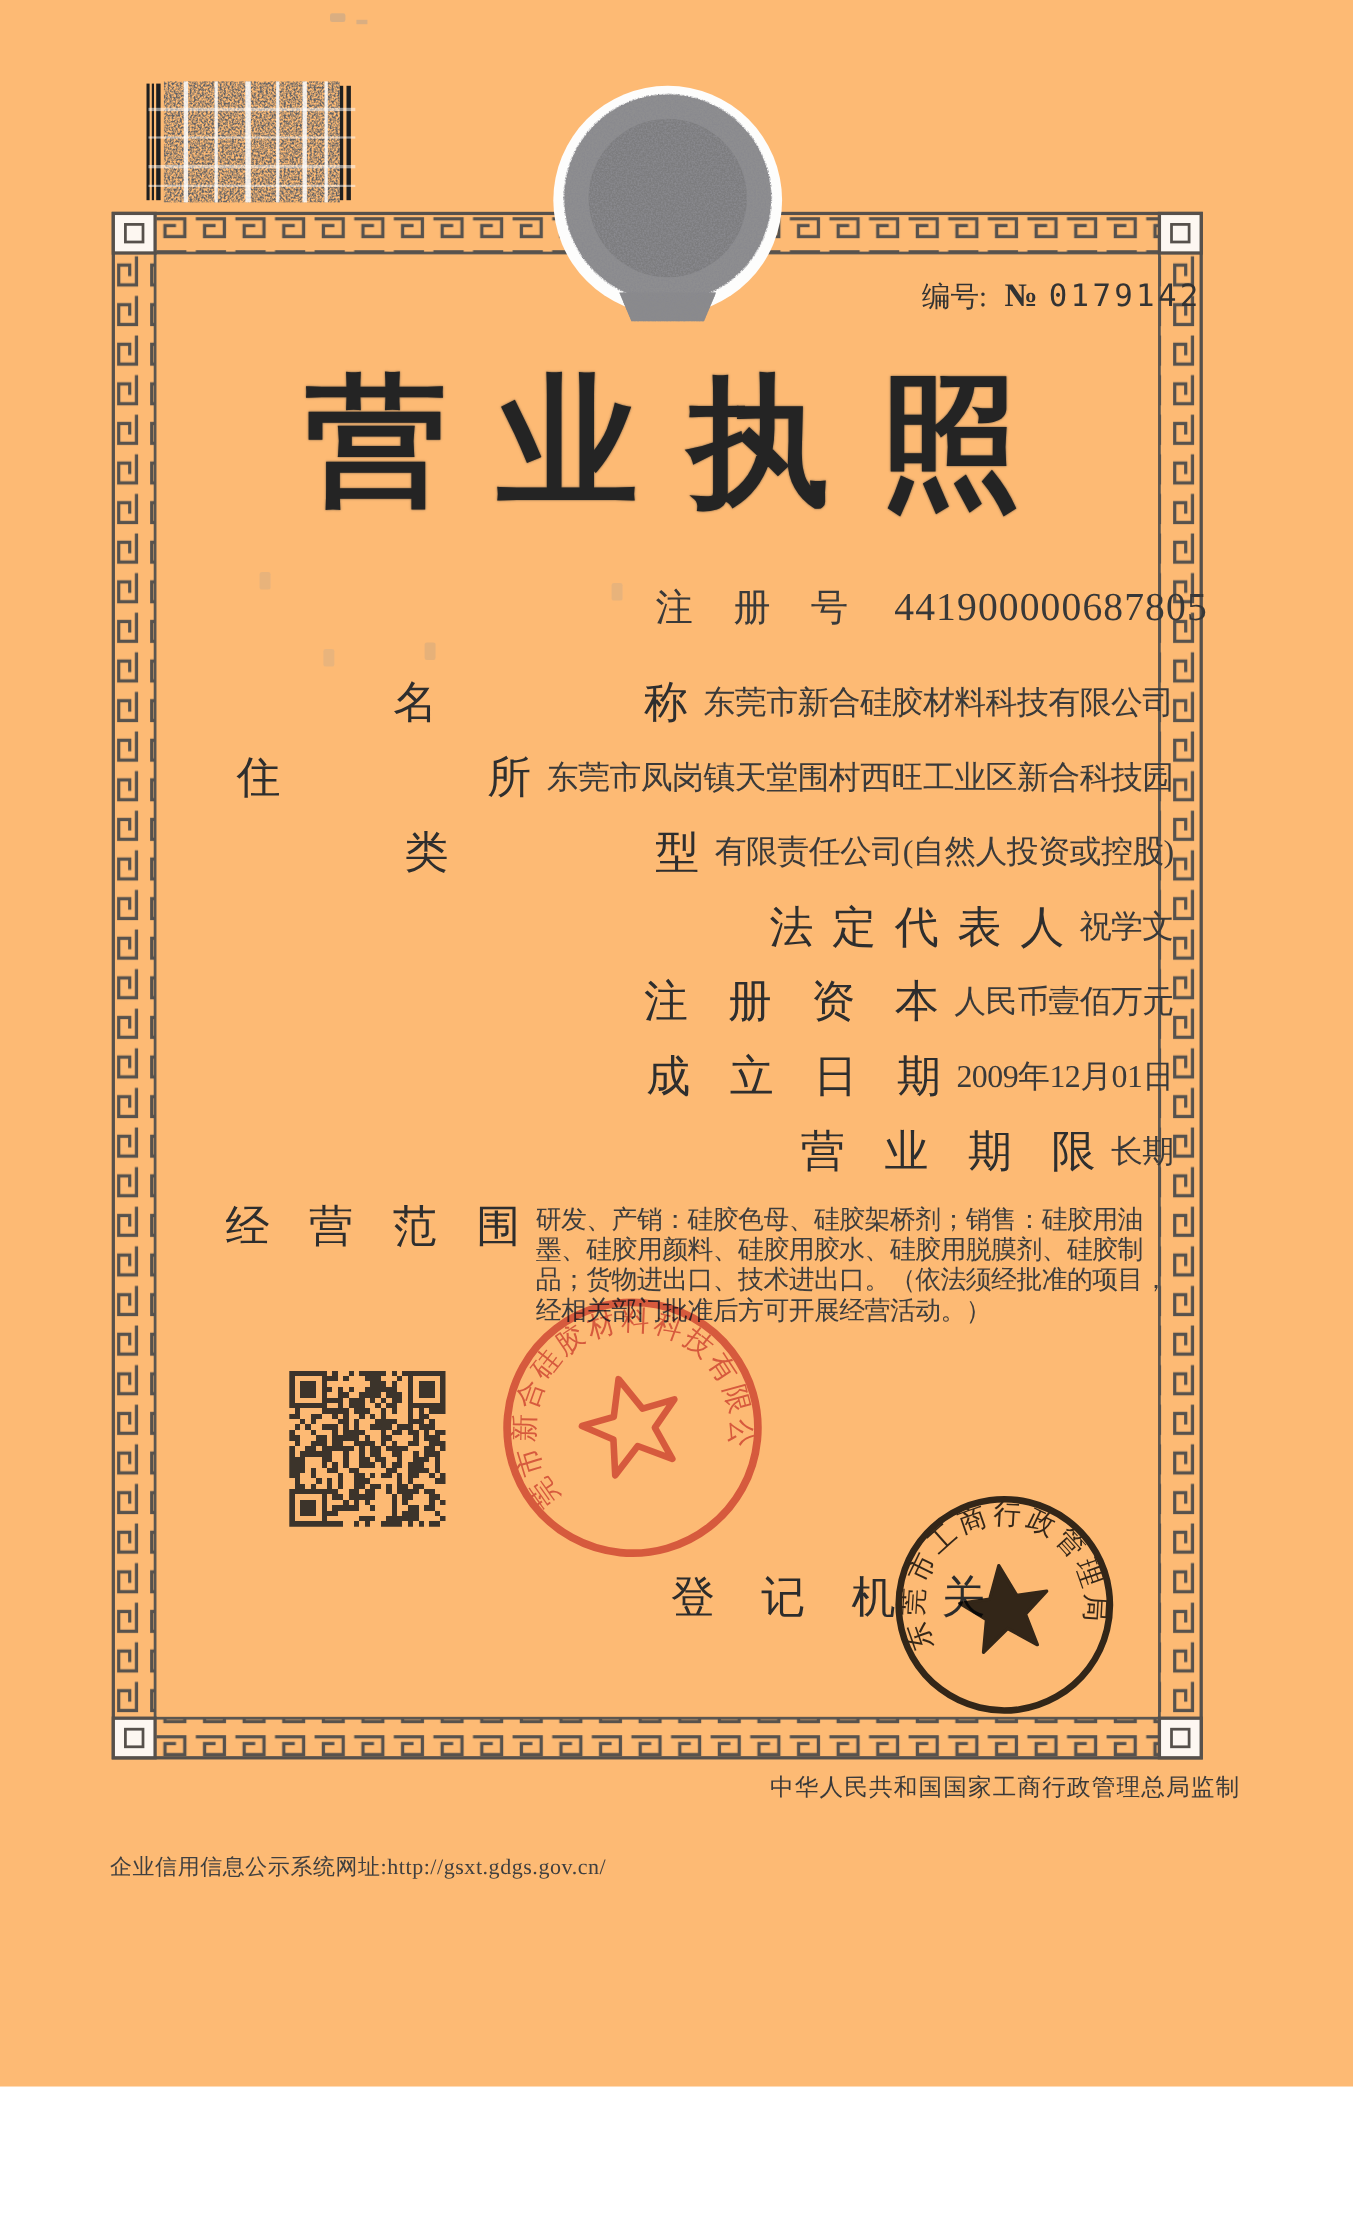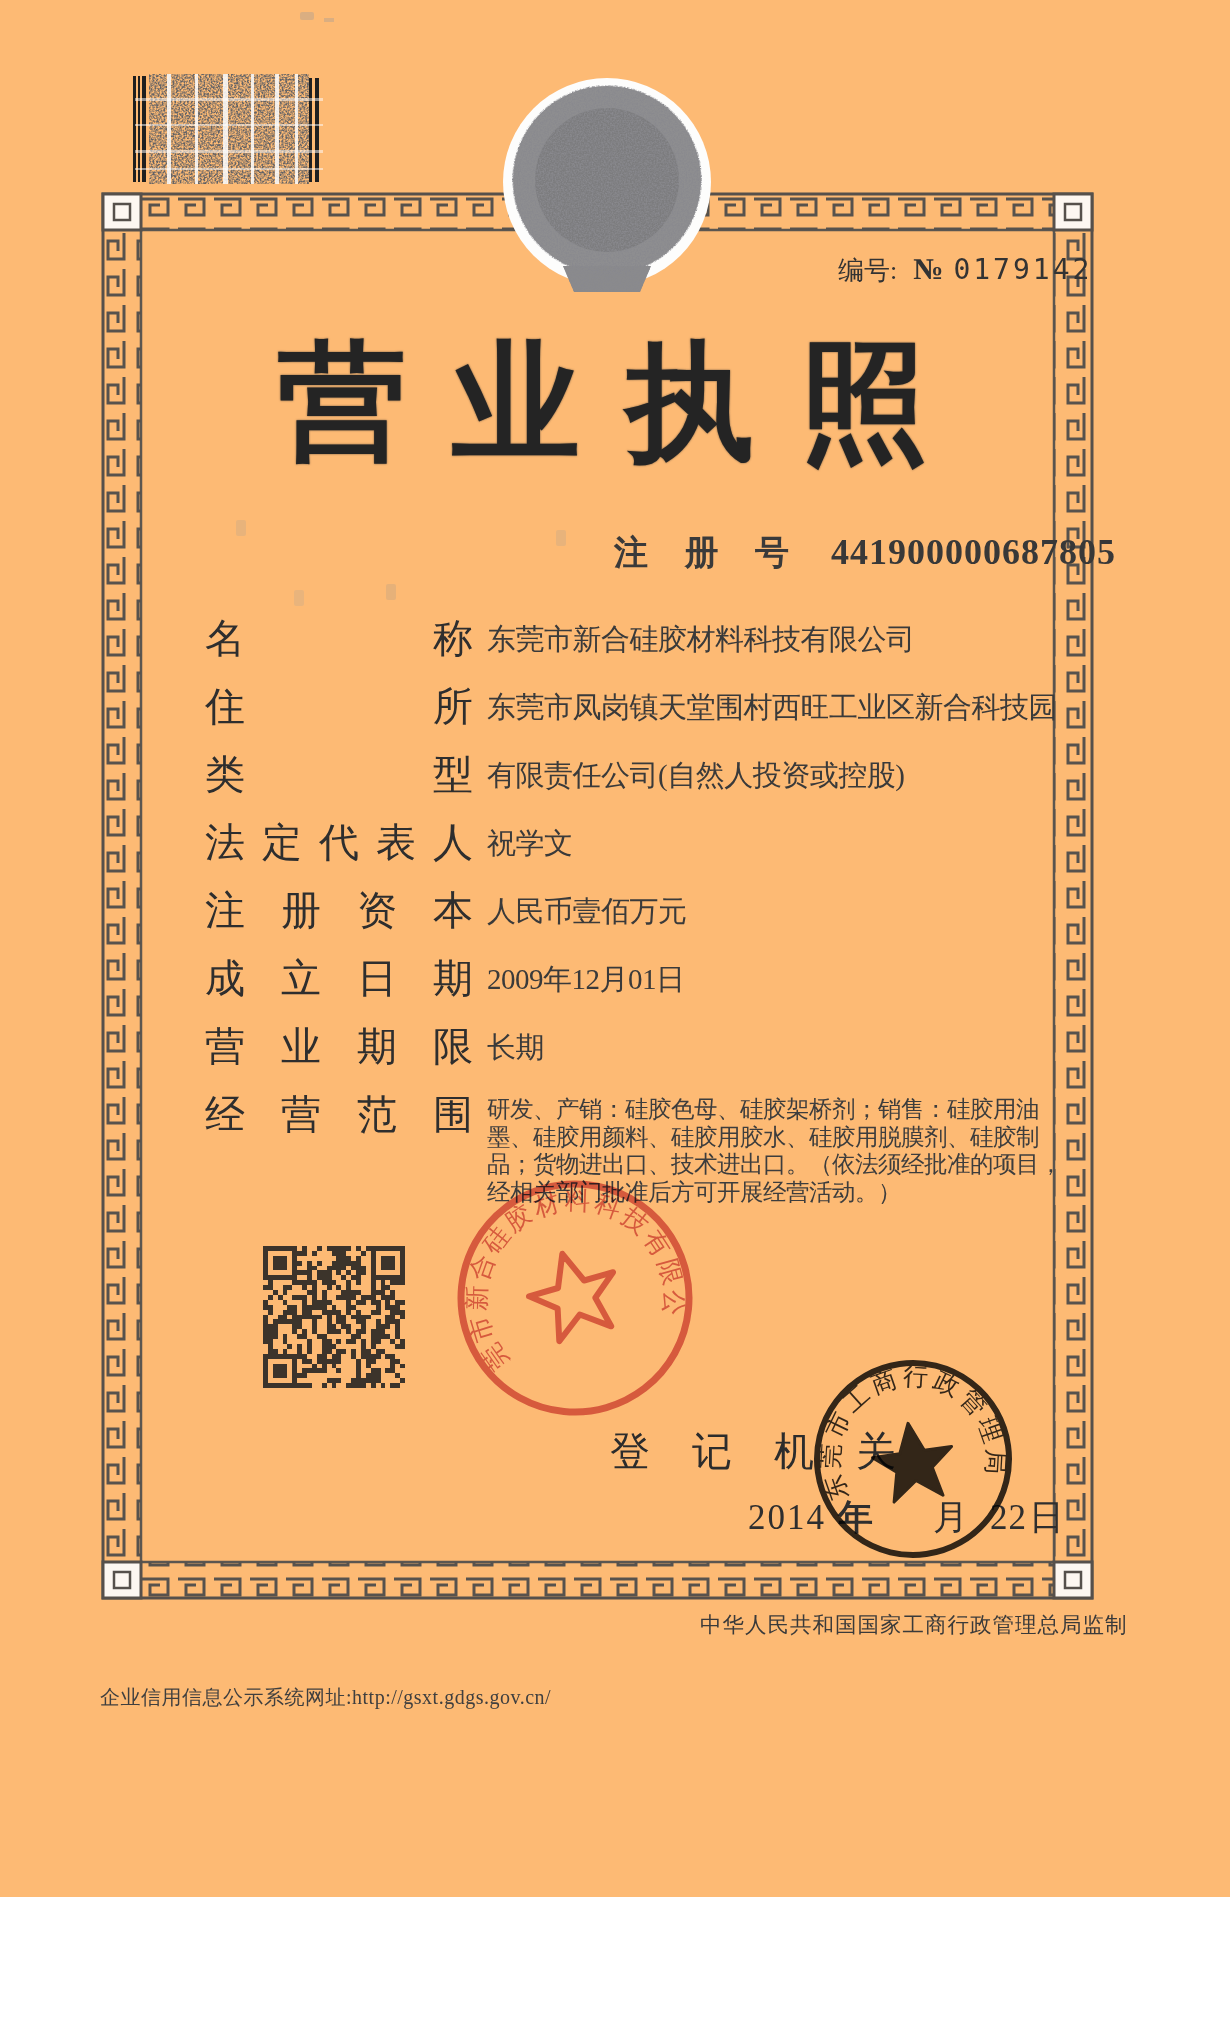--- a/index.html
+++ b/index.html
@@ -13,26 +13,26 @@
   .emblem{position:absolute;left:500px;top:76px;z-index:3;}
   
   .serial{position:absolute;left:838px;top:252px;z-index:4;font-size:26px;color:#333;white-space:nowrap;}
   .serial .nosym{font-weight:bold;font-size:30px;margin:0 10px 0 16px;}
   .serial .num{font-size:28px;letter-spacing:3px;font-family:"DejaVu Sans Mono", monospace;}
   
   .title{position:absolute;left:278px;top:338px;z-index:4;display:flex;gap:46px;
          font-family:"Liberation Sans", sans-serif;font-weight:900;font-size:128px;line-height:1;
          color:#242424;text-shadow:0 0 2px rgba(40,40,40,.75);}
   
-  .regno{position:absolute;left:614px;top:530px;z-index:4;white-space:nowrap;font-weight:bold;}
+  .regno{position:absolute;left:596px;top:530px;z-index:4;white-space:nowrap;}
   .regno .rlabel{font-size:34px;letter-spacing:14px;color:#3a3a3a;}
   .regno .rnum{font-size:36px;margin-left:24px;color:#383838;letter-spacing:1px;}
   
   .fields{position:absolute;left:205px;top:616px;width:862px;z-index:4;}
-  .frow{display:flex;align-items:flex-start;min-height:68px;}
+  .frow{display:flex;align-items:flex-start;min-height:68px;justify-content:flex-end;}
   .flabel{width:268px;flex:0 0 268px;font-size:40px;line-height:46px;font-weight:500;color:#2e2e2e;
           text-align:justify;text-align-last:justify;}
   .fvalue{margin-left:14px;padding-top:7px;font-size:29px;line-height:33px;color:#3a3a3a;letter-spacing:-0.5px;}
   .frow.scope .fvalue{font-size:23.5px;line-height:27.5px;padding-top:4px;color:#3d3d3d;}
   
   .qr{position:absolute;left:263px;top:1246px;z-index:4;width:142px;height:142px;}
   
   .seal-company{position:absolute;left:443px;top:1166px;z-index:6;mix-blend-mode:multiply;transform:rotate(-16deg);}
   .seal-registrar{position:absolute;left:806px;top:1352px;z-index:6;mix-blend-mode:multiply;transform:rotate(-8deg);}
   
@@ -651,23 +651,20 @@
   <svg class="seal-company" width="264" height="264" viewBox="-132 -132 264 264" opacity="0.8">
     <circle r="114" fill="none" stroke="#cf5a66" stroke-width="7"></circle>
     <path d="M0,-46 L13.6,-14.3 L43.7,-14.3 L19.6,5.4 L27,37.2 L0,17.2 L-27,37.2 L-19.6,5.4 L-43.7,-14.3 L-13.6,-14.3 Z" fill="none" stroke="#cf5a66" stroke-width="6" stroke-linejoin="round"></path>
     <path id="arcC" d="M -72,55 A 90,90 0 1 1 72,55" fill="none"></path>
     <text font-size="25.5" fill="#cf5a66" letter-spacing="3" font-family="Liberation Serif, serif">
       <textPath href="#arcC" startOffset="50%" text-anchor="middle">东莞市新合硅胶材料科技有限公司</textPath>
     </text>
   </svg>
 
   <div class="registrar">登 记 机 关</div>
-  <div class="issue-date">
-    <span class="y">2014</span><span class="u1">年</span><span class="u2">月</span><span class="d">22</span><span class="u3">日</span>
-  </div>
 
   <svg class="seal-registrar" width="214" height="214" viewBox="-107 -107 214 214" opacity="0.9">
     <circle r="96" fill="none" stroke="#1c1c1c" stroke-width="6"></circle>
     <path d="M0,-42 L12.4,-13 L39.9,-13 L17.9,4.9 L24.7,34 L0,15.7 L-24.7,34 L-17.9,4.9 L-39.9,-13 L-12.4,-13 Z" fill="#1c1c1c" stroke="#1c1c1c" stroke-width="3" stroke-linejoin="round" transform="translate(0,6)"></path>
     <path id="arcR" d="M -58,46 A 74,74 0 1 1 58,46" fill="none"></path>
     <text font-size="25" fill="#1d1d1d" letter-spacing="4" font-family="Liberation Serif, serif">
       <textPath href="#arcR" startOffset="50%" text-anchor="middle">东莞市工商行政管理局</textPath>
     </text>
   </svg>
 

